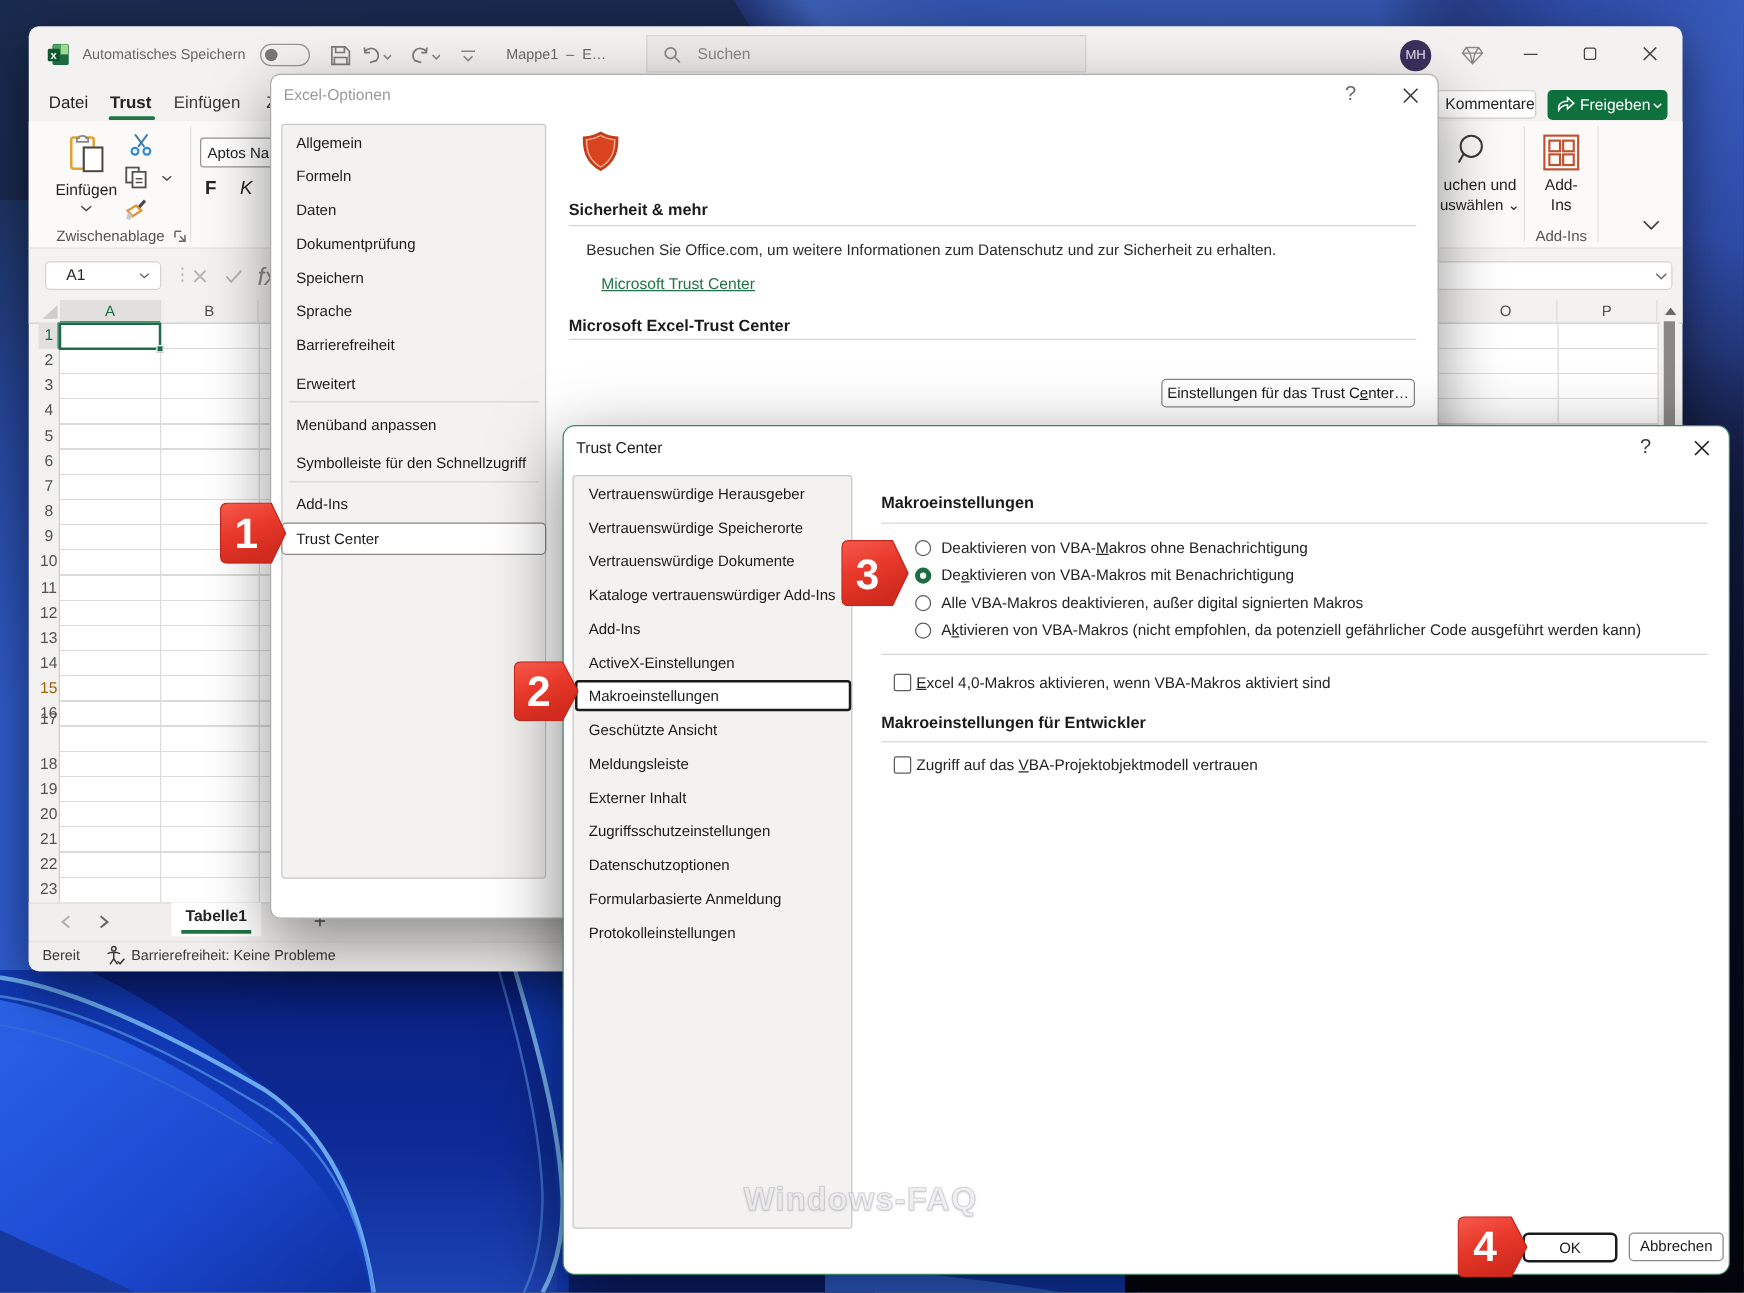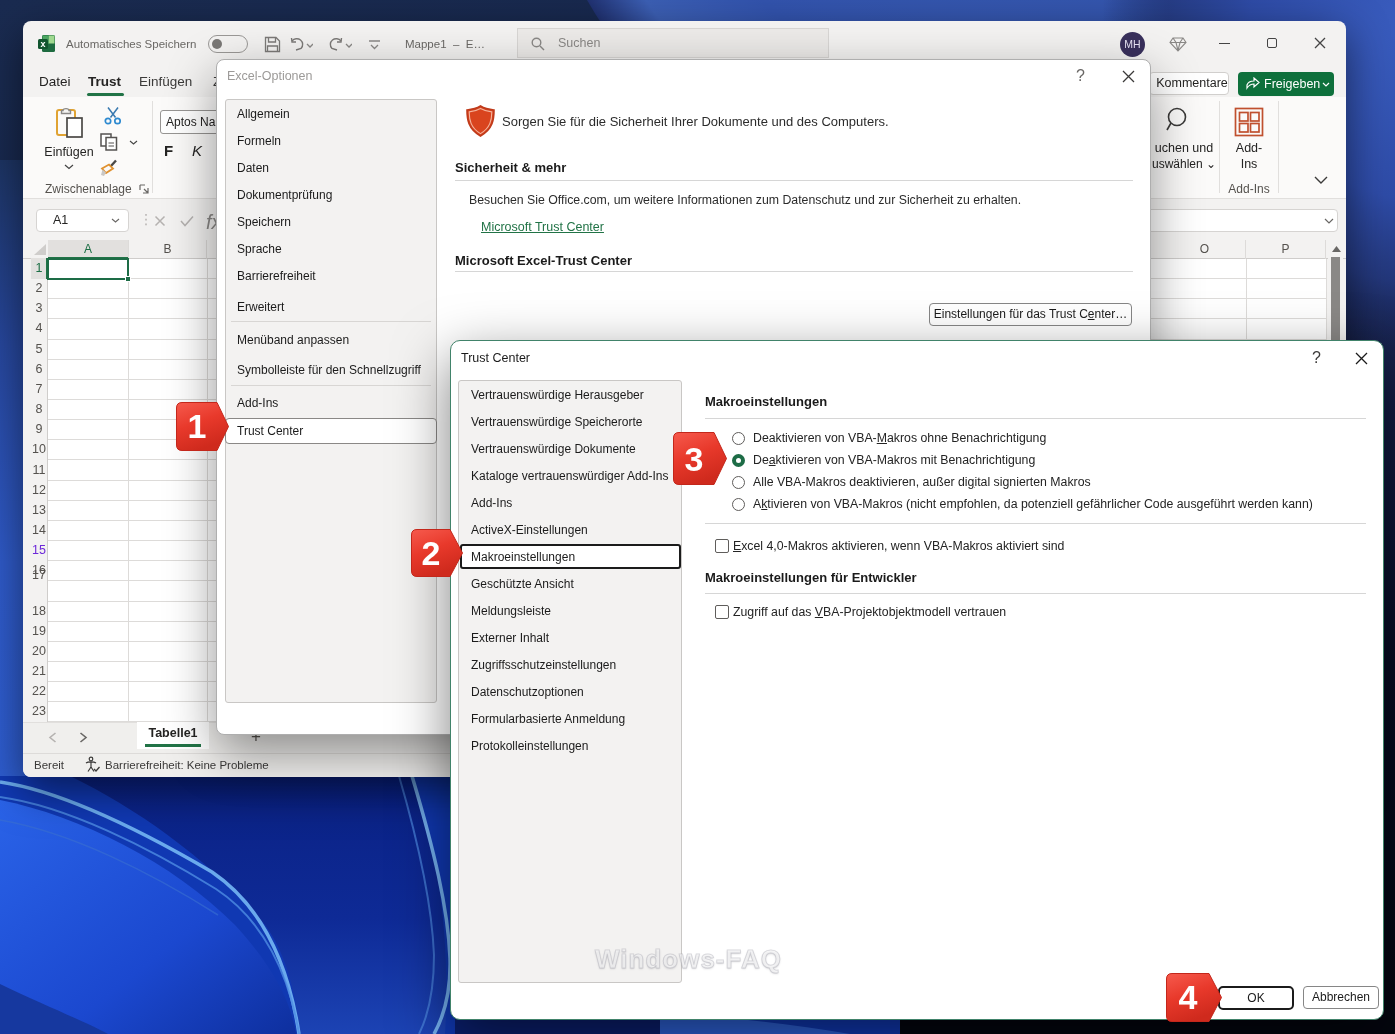--- a/index.html
+++ b/index.html
@@ -128,21 +128,21 @@
   </svg>
   <svg class="abs" style="left:305px;top:16px" width="24" height="16" viewBox="0 0 24 16">
     <path d="M13,4 C11,1.5 7,1 4.5,3 C2,5 1.5,9 4,11.5 L9,13" fill="none" stroke="#7c7a78" stroke-width="1.4"></path>
     <path d="M13.5,1 L13,5 L9,5" fill="none" stroke="#7c7a78" stroke-width="1.4"></path>
     <path d="M18,7 l3,3 l3,-3" fill="none" stroke="#8a8886" stroke-width="1.3"></path>
   </svg>
   <svg class="abs" style="left:345px;top:18px" width="13" height="12" viewBox="0 0 13 12">
     <path d="M1,2 H12 M3,6 l3.5,3.5 L10,6" fill="none" stroke="#8a8886" stroke-width="1.3"></path>
   </svg>
   <div class="abs" style="left:382px;top:17px;font-size:11.5px;color:#6a6865">Mappe1&nbsp; –&nbsp; E…</div>
-  <div class="abs" style="left:494px;top:7px;width:312px;height:30px;background:#eceae8;border:1px solid #d8d6d4;border-radius:0">
+  <div class="abs" style="left:494px;top:7px;width:352px;height:30px;background:#eceae8;border:1px solid #d8d6d4;border-radius:0">
     <svg class="abs" style="left:13px;top:8px" width="14" height="14" viewBox="0 0 14 14">
       <circle cx="5.5" cy="5.5" r="4.3" fill="none" stroke="#8a8886" stroke-width="1.4"></circle>
       <path d="M9 9 L13 13" stroke="#8a8886" stroke-width="1.4"></path>
     </svg>
     <div class="abs" style="left:40px;top:7px;font-size:12.5px;color:#8a8886">Suchen</div>
   </div>
   <div class="abs" style="left:1097px;top:11px;width:25px;height:25px;border-radius:50%;background:#39305c;color:#e8e4f5;font-size:10.5px;text-align:center;line-height:25px">MH</div>
   <svg class="abs" style="left:1146px;top:16px" width="18" height="15" viewBox="0 0 18 15">
     <path d="M4,1 H14 L17,5.5 L9,14 L1,5.5 Z M1,5.5 H17 M4,1 L7,5.5 L9,13.5 M14,1 L11,5.5 L9,13.5" fill="none" stroke="#8a8886" stroke-width="1.1"></path>
   </svg>
@@ -271,21 +271,21 @@
   <div class="abs" style="left:8px;top:317.6px;width:16px;height:20px;font-size:12.5px;color:#55524e;text-align:center;line-height:20px">5</div>
   <div class="abs" style="left:8px;top:337.8px;width:16px;height:20px;font-size:12.5px;color:#55524e;text-align:center;line-height:20px">6</div>
   <div class="abs" style="left:8px;top:357.9px;width:16px;height:20px;font-size:12.5px;color:#55524e;text-align:center;line-height:20px">7</div>
   <div class="abs" style="left:8px;top:378.0px;width:16px;height:20px;font-size:12.5px;color:#55524e;text-align:center;line-height:20px">8</div>
   <div class="abs" style="left:8px;top:398.2px;width:16px;height:20px;font-size:12.5px;color:#55524e;text-align:center;line-height:20px">9</div>
   <div class="abs" style="left:8px;top:418.4px;width:16px;height:20px;font-size:12.5px;color:#55524e;text-align:center;line-height:20px">10</div>
   <div class="abs" style="left:8px;top:438.5px;width:16px;height:20px;font-size:12.5px;color:#55524e;text-align:center;line-height:20px">11</div>
   <div class="abs" style="left:8px;top:458.6px;width:16px;height:20px;font-size:12.5px;color:#55524e;text-align:center;line-height:20px">12</div>
   <div class="abs" style="left:8px;top:478.8px;width:16px;height:20px;font-size:12.5px;color:#55524e;text-align:center;line-height:20px">13</div>
   <div class="abs" style="left:8px;top:498.9px;width:16px;height:20px;font-size:12.5px;color:#55524e;text-align:center;line-height:20px">14</div>
-  <div class="abs" style="left:8px;top:519.1px;width:16px;height:20px;font-size:12.5px;color:#6d28d9;text-align:center;line-height:20px">15</div>
+  <div class="abs" style="left:8px;top:519.1px;width:16px;height:20px;font-size:12.5px;color:#a16207;text-align:center;line-height:20px">15</div>
   <div class="abs" style="left:8px;top:539.2px;width:16px;height:20px;font-size:12.5px;color:#55524e;text-align:center;line-height:20px">16</div>
   <div class="abs" style="left:8px;top:544px;width:16px;height:20px;font-size:12.5px;color:#55524e;text-align:center;line-height:20px">17</div>
   <div class="abs" style="left:8px;top:579.5px;width:16px;height:20px;font-size:12.5px;color:#55524e;text-align:center;line-height:20px">18</div>
   <div class="abs" style="left:8px;top:599.7px;width:16px;height:20px;font-size:12.5px;color:#55524e;text-align:center;line-height:20px">19</div>
   <div class="abs" style="left:8px;top:619.8px;width:16px;height:20px;font-size:12.5px;color:#55524e;text-align:center;line-height:20px">20</div>
   <div class="abs" style="left:8px;top:640.0px;width:16px;height:20px;font-size:12.5px;color:#55524e;text-align:center;line-height:20px">21</div>
   <div class="abs" style="left:8px;top:660.1px;width:16px;height:20px;font-size:12.5px;color:#55524e;text-align:center;line-height:20px">22</div>
   <div class="abs" style="left:8px;top:680.3px;width:16px;height:20px;font-size:12.5px;color:#55524e;text-align:center;line-height:20px">23</div>
 
   <div class="abs" style="left:24px;top:237px;width:82px;height:22px;border:2px solid #1d6c46;background:#fff"></div>
@@ -345,21 +345,20 @@
   <div class="navitem" style="left:20px;top:303px">Symbolleiste für den Schnellzugriff</div>
   <div class="hr" style="left:14px;top:325px;width:200px;background:#d8d6d4"></div>
   <div class="navitem" style="left:20px;top:336px">Add-Ins</div>
   <div class="abs" style="left:8px;top:358px;width:212px;height:26px;background:#fff;border:1px solid #8a8886;border-radius:4px"></div>
   <div class="navitem" style="left:20px;top:364px">Trust Center</div>
 
   <svg class="abs" style="left:249px;top:45px" width="29" height="32" viewBox="0 0 29 32">
     <path d="M14.5,1 C18,3.2 23.5,4.6 28,5 C28,14 27,24 14.5,31 C2,24 1,14 1,5 C5.5,4.6 11,3.2 14.5,1 Z" fill="#d9441e" stroke="#bf3a1a" stroke-width="1.6"></path>
     <path d="M14.5,3.4 C17.6,5.2 22,6.4 25.8,6.9 C25.7,14.5 24.6,22.6 14.5,28.6 C4.4,22.6 3.3,14.5 3.2,6.9 C7,6.4 11.4,5.2 14.5,3.4 Z" fill="none" stroke="#f3b49e" stroke-width="1.1"></path>
   </svg>
-  <div class="abs" style="left:285px;top:54px;font-size:13px;color:#2c2c2c;white-space:nowrap">Sorgen Sie für die Sicherheit Ihrer Dokumente und des Computers.</div>
   <div class="abs b15" style="left:238px;top:100px">Sicherheit &amp; mehr</div>
   <div class="hr" style="left:238px;top:120px;width:678px"></div>
   <div class="abs" style="left:252px;top:133px;font-size:12.3px;color:#2c2c2c;white-space:nowrap">Besuchen Sie Office.com, um weitere Informationen zum Datenschutz und zur Sicherheit zu erhalten.</div>
   <div class="abs" style="left:264px;top:160px;font-size:12.5px;color:#217346;text-decoration:underline">Microsoft Trust Center</div>
   <div class="abs b15" style="left:238px;top:193px">Microsoft Excel-Trust Center</div>
   <div class="hr" style="left:238px;top:211px;width:678px"></div>
   <div class="btn" style="left:712px;top:243px;width:203px;height:23px;line-height:21px;white-space:nowrap">Einstellungen für das Trust C<span style="text-decoration:underline">e</span>nter…</div>
 </div>
 
 <div class="abs" id="tcdlg">

